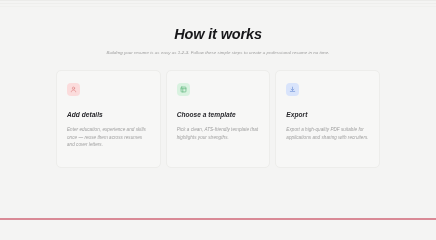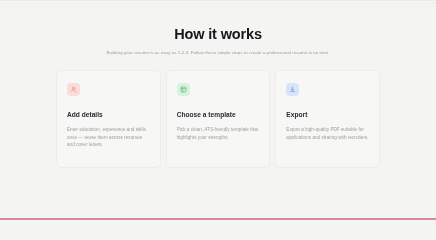--- a/index.html
+++ b/index.html
@@ -14,20 +14,21 @@
     font-family: "Liberation Sans", sans-serif;
     -webkit-font-smoothing: antialiased;
   }
 
   .page {
     position: relative;
     width: 436px;
     height: 220px;
     background: #f4f4f3;
     box-sizing: border-box;
+    font-style: italic;
   }
 
   
   .top-rule {
     position: absolute;
     left: 0;
     width: 436px;
     height: 1px;
     background: #ebebe9;
   }

